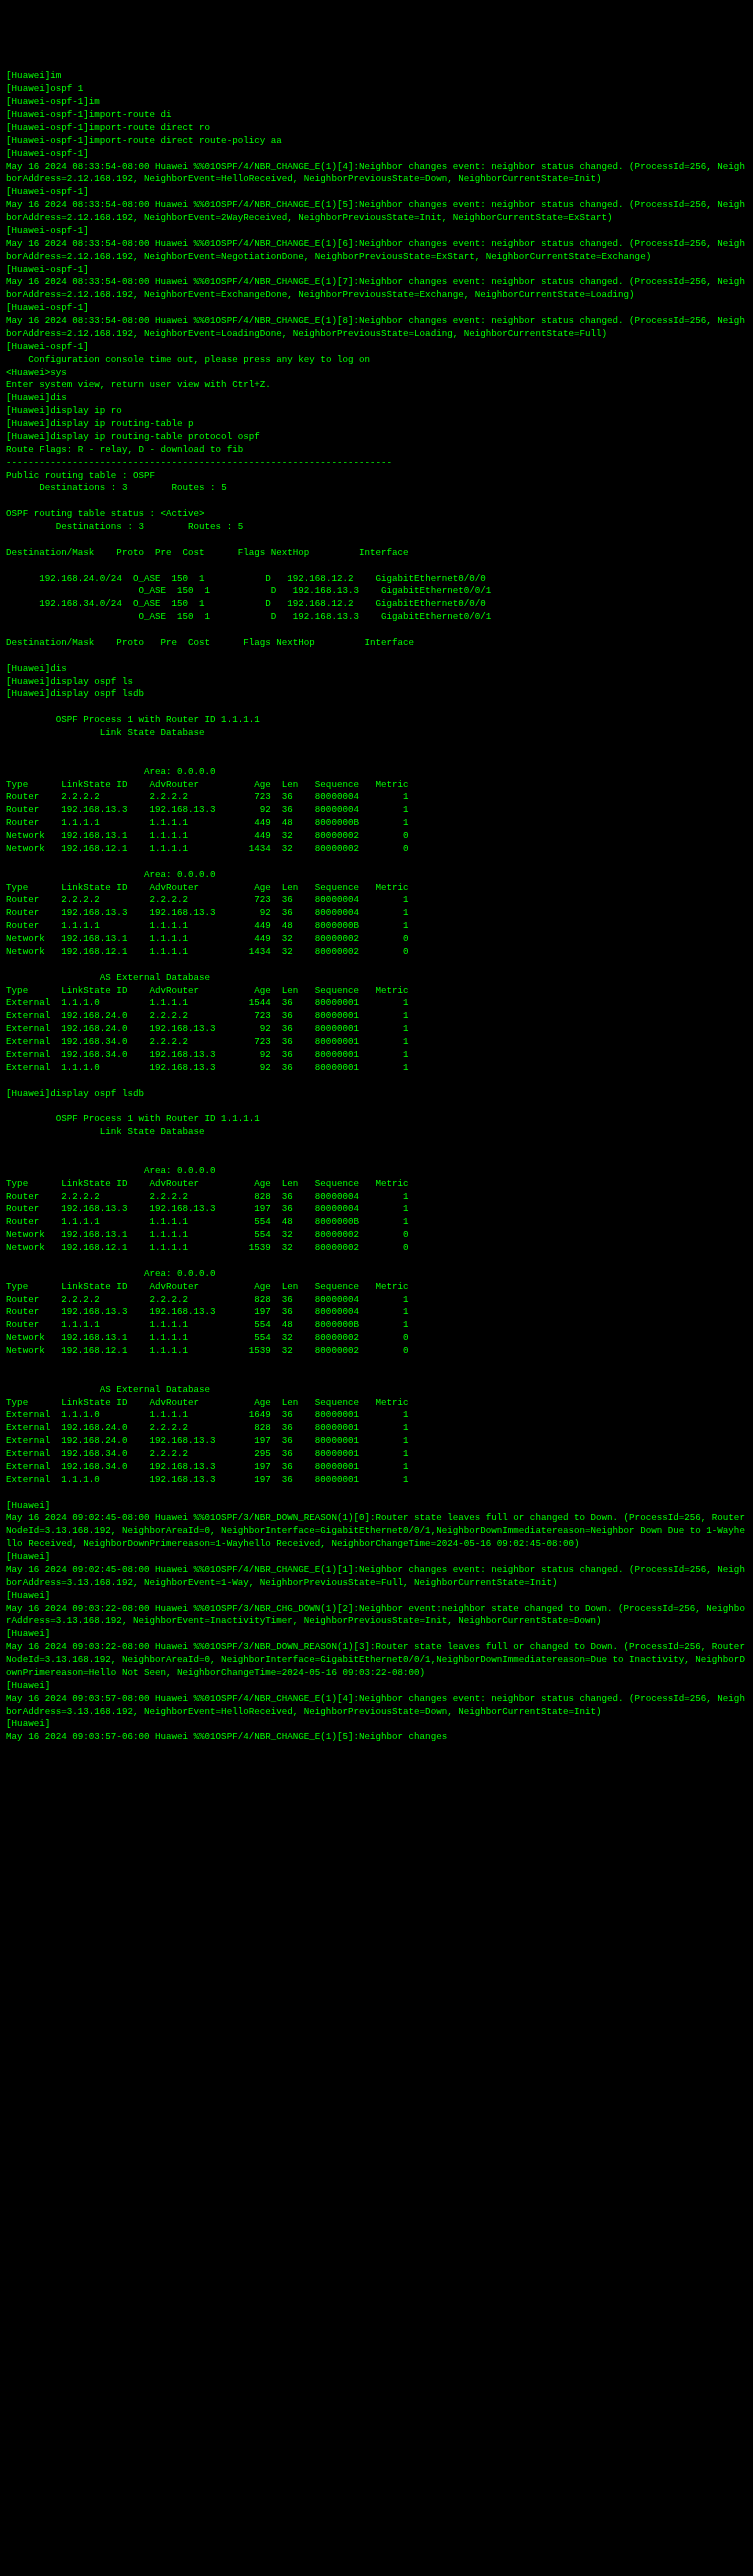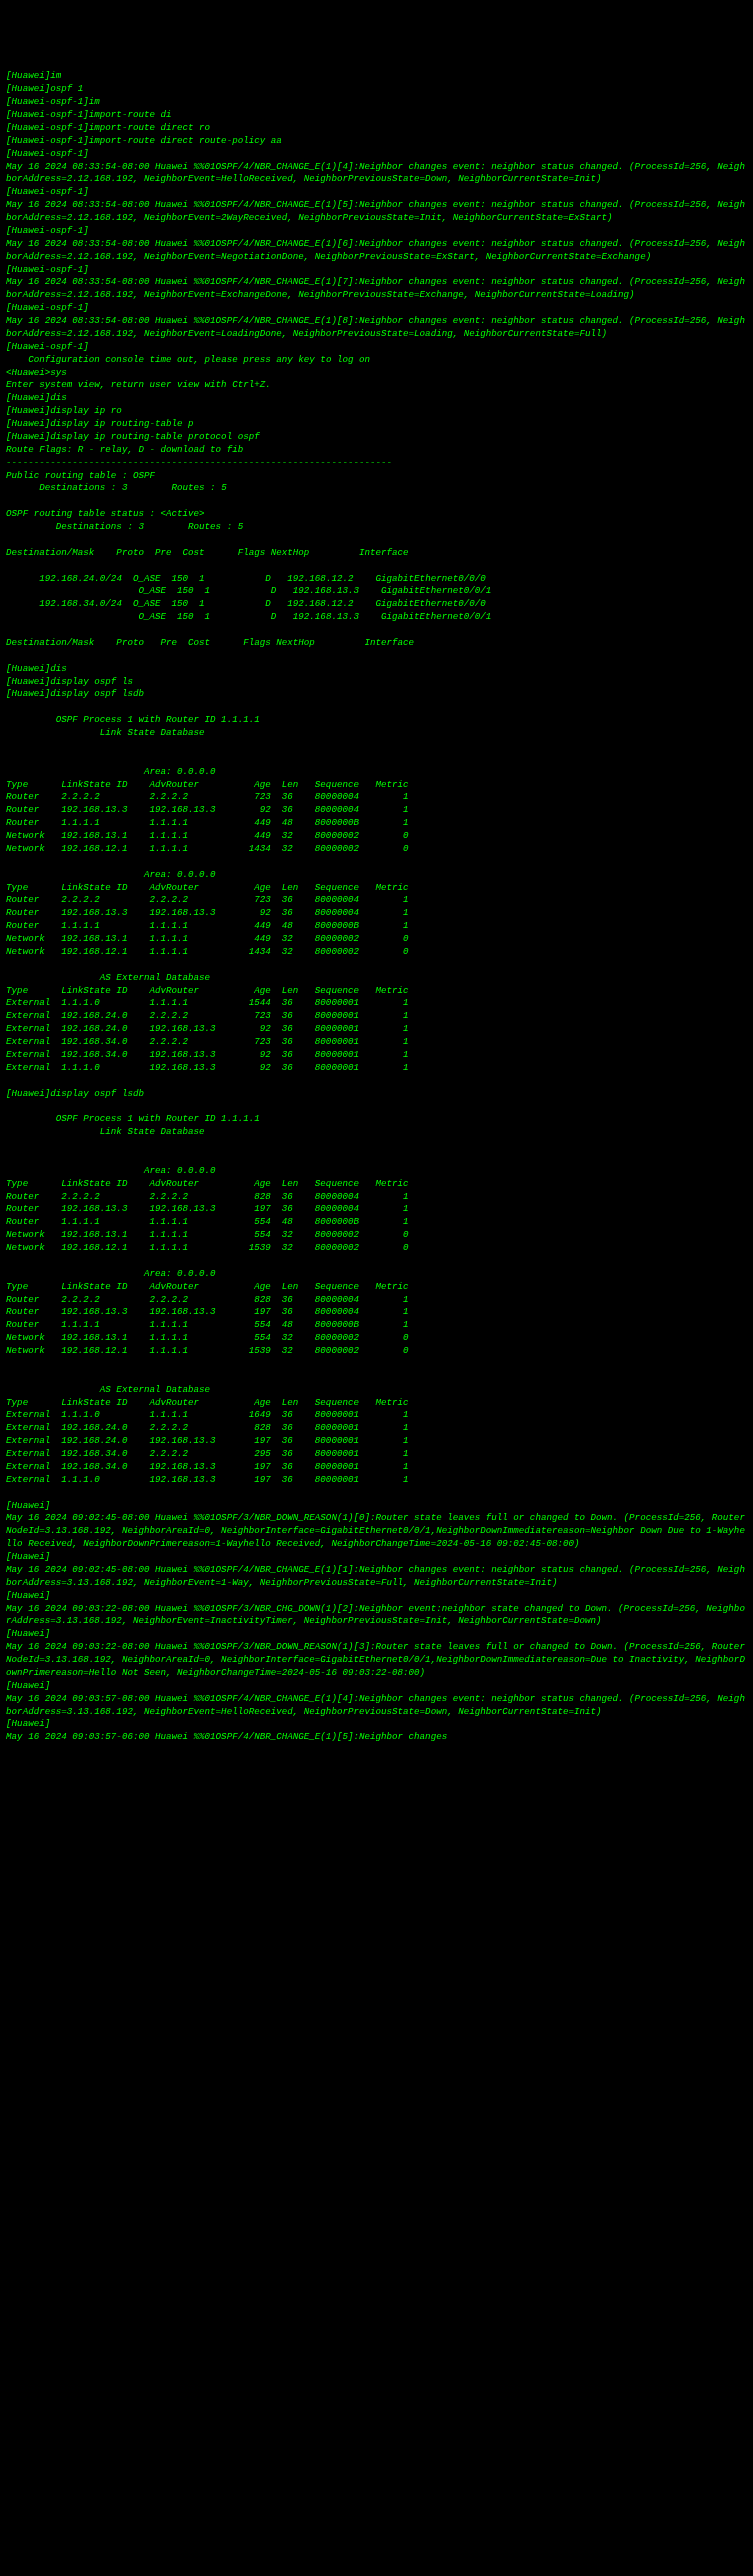--- a/index.html
+++ b/index.html
@@ -14,21 +14,20 @@
       font-size: 9.2px;
       line-height: 1.4;
       width: 753px;
       min-height: 2576px;
       padding: 6.1px;
       white-space: pre-wrap;
       word-wrap: break-word;
     }
     .terminal {
       width: 100%;
-      font-style: italic;
     }
     .line {
       display: block;
       white-space: pre-wrap;
       word-break: break-all;
     }
   </style>
 </head>
 <body>
 

